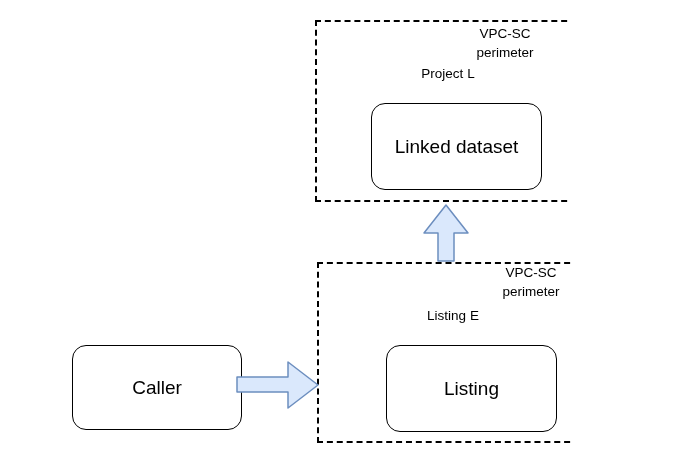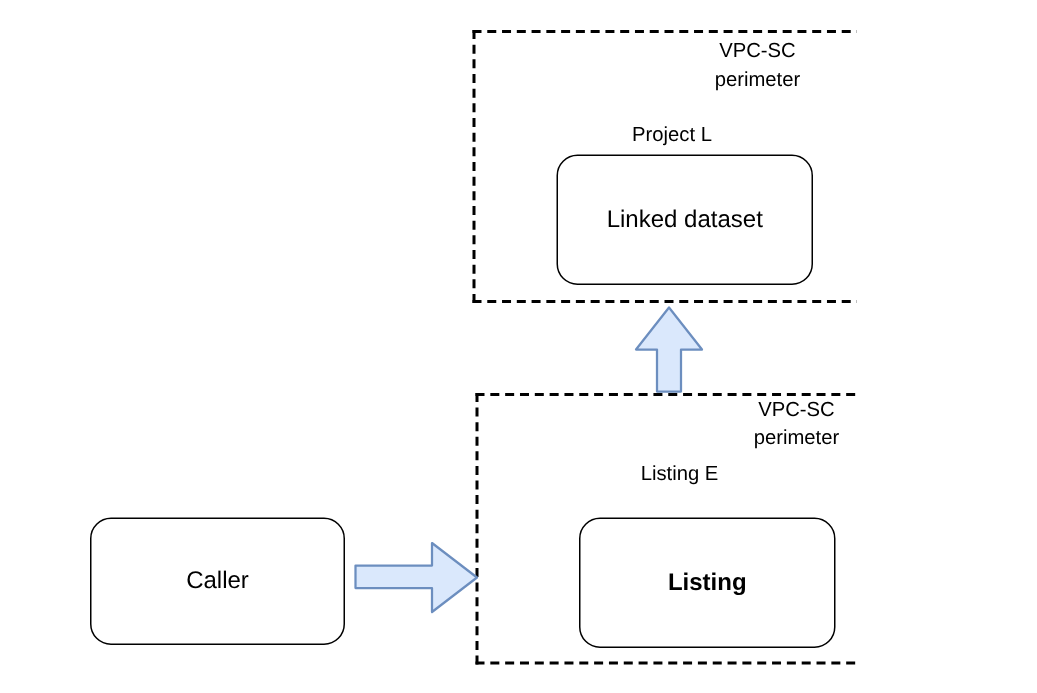--- a/index.html
+++ b/index.html
@@ -35,37 +35,37 @@
   .label {
     position: absolute;
     font-size: 13.5px;
     line-height: 19px;
     text-align: center;
     color: var(--text);
     white-space: normal;
   }
   .perimeter-title-top { left: 460px; top: 24px; width: 90px; }
   .perimeter-title-bottom { left: 486px; top: 263px; width: 90px; }
-  .project-l-label { left: 398px; top: 80px; width: 100px; }
+  .project-l-label { left: 398px; top: 64px; width: 100px; }
   .project-e-label { left: 403px; top: 306px; width: 100px; }
   .project-r-label { left: 102px; top: 306px; width: 100px; }
   .node {
     position: absolute;
     border: 1.5px solid var(--shape-border);
     border-radius: 14px;
     background: var(--background);
     display: flex;
     align-items: center;
     justify-content: center;
-    font-size: 16px;
+    font-size: 19px;
     text-align: right;
   }
   .node-linked-dataset { left: 371px; top: 103px; width: 171px; height: 87px; }
-  .node-listing { left: 386px; top: 345px; width: 171px; height: 87px; font-weight: bold; }
-  .node-caller { left: 60px; top: 345px; width: 170px; height: 85px; }
+  .node-listing { left: 386px; top: 345px; width: 171px; height: 87px; }
+  .node-caller { left: 72px; top: 345px; width: 170px; height: 85px; }
   .arrow-overlay {
     position: absolute;
     left: 0; top: 0;
     width: 691px; height: 462px;
     pointer-events: none;
   }
   .arrow-shape {
     fill: var(--arrow-fill);
     stroke: var(--arrow-stroke);
     stroke-width: 1.5;

